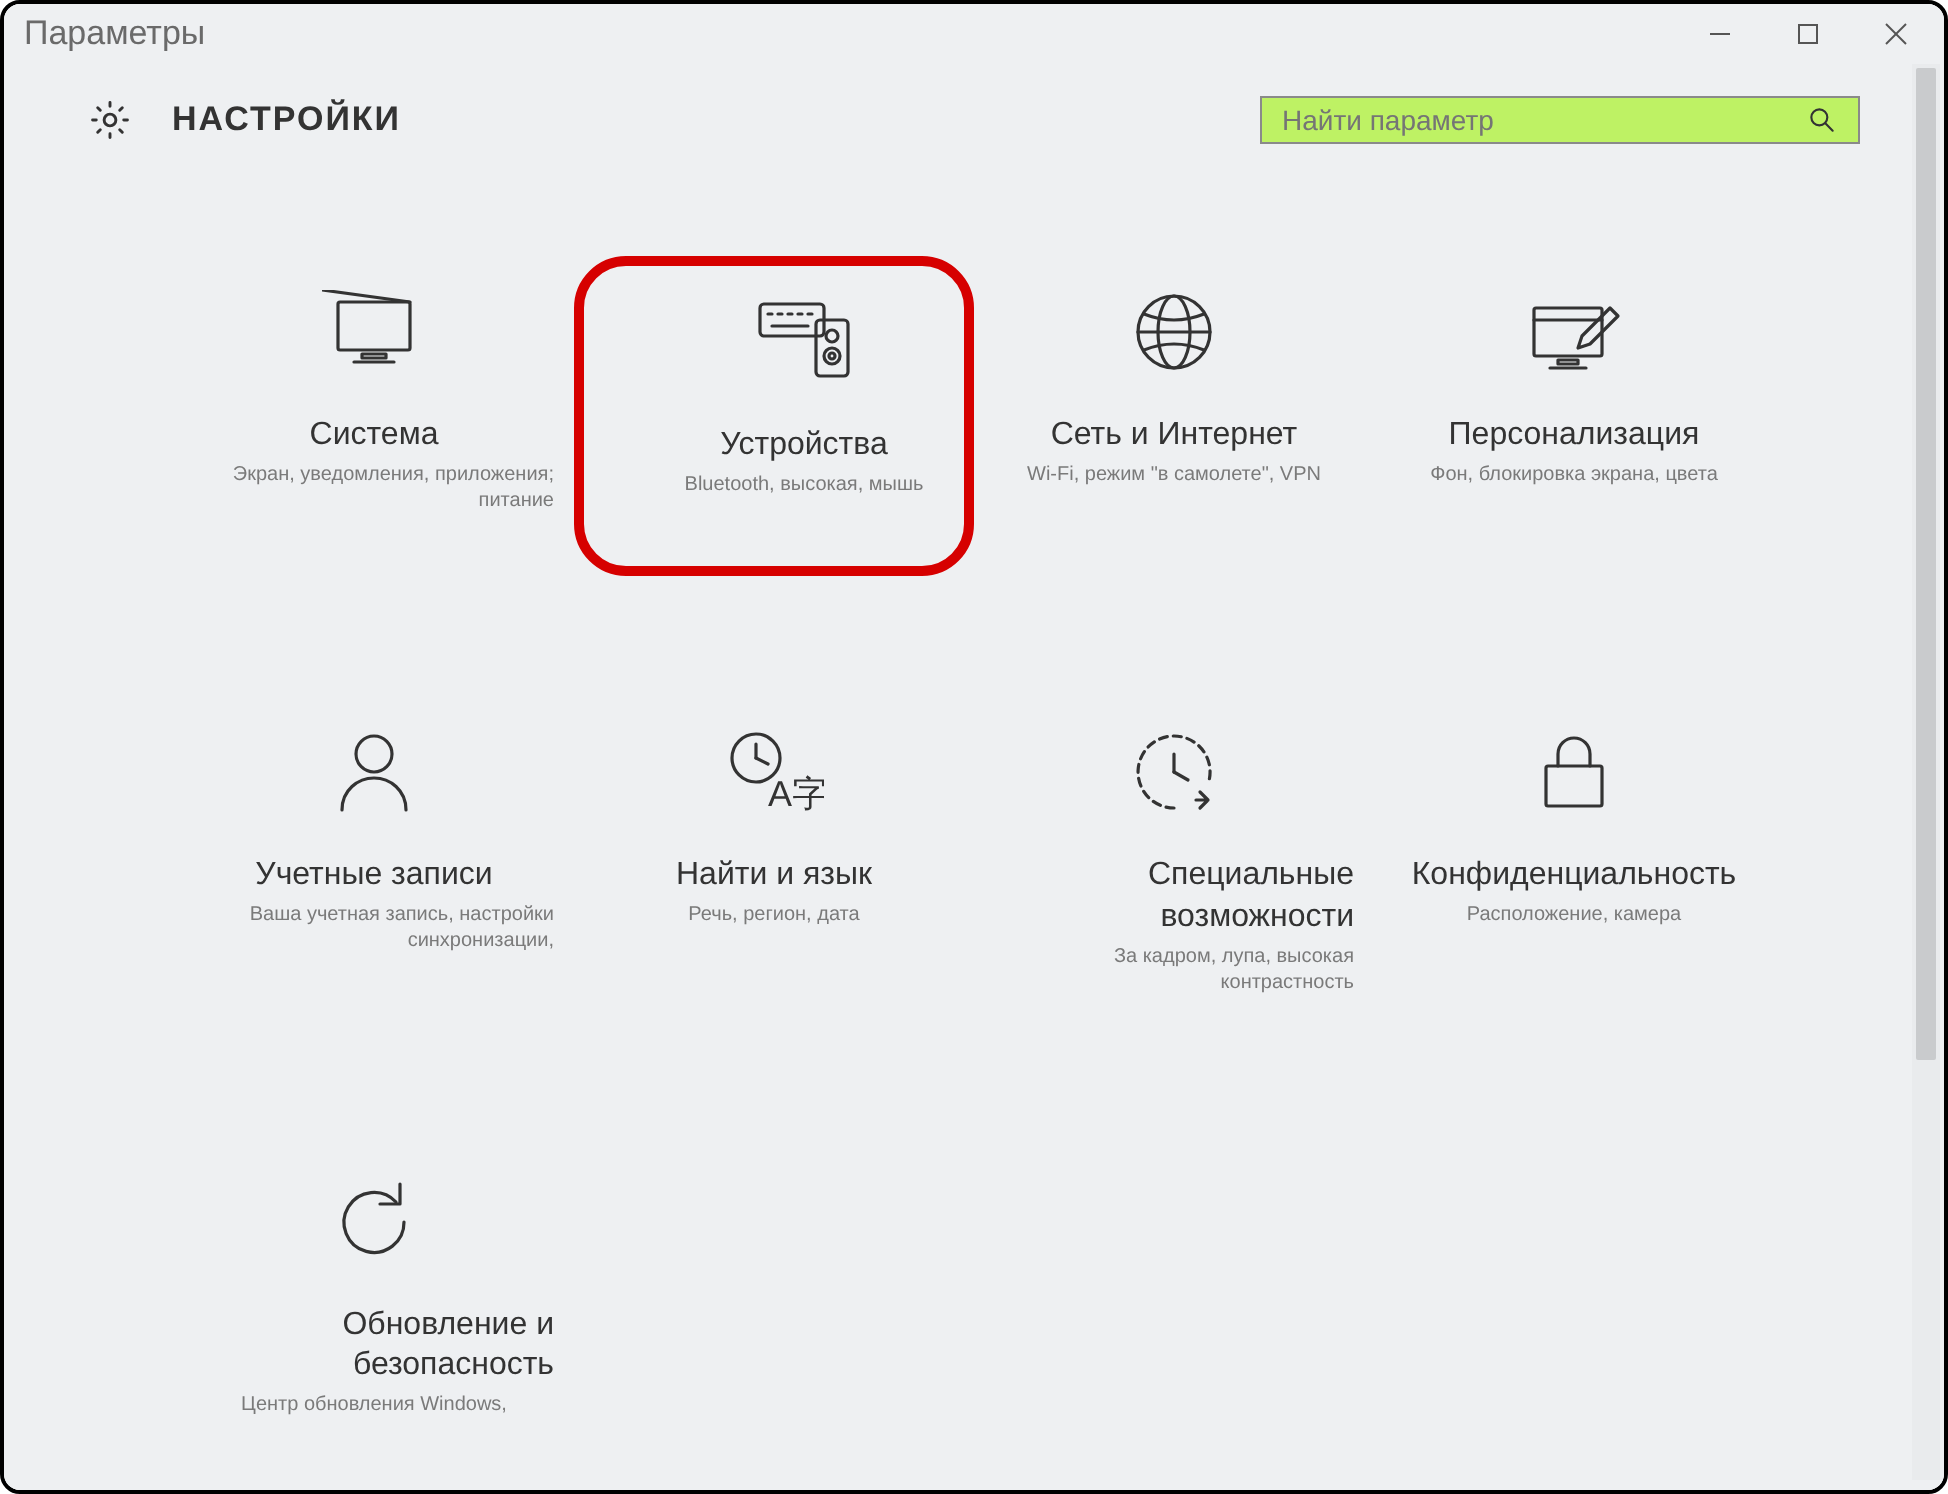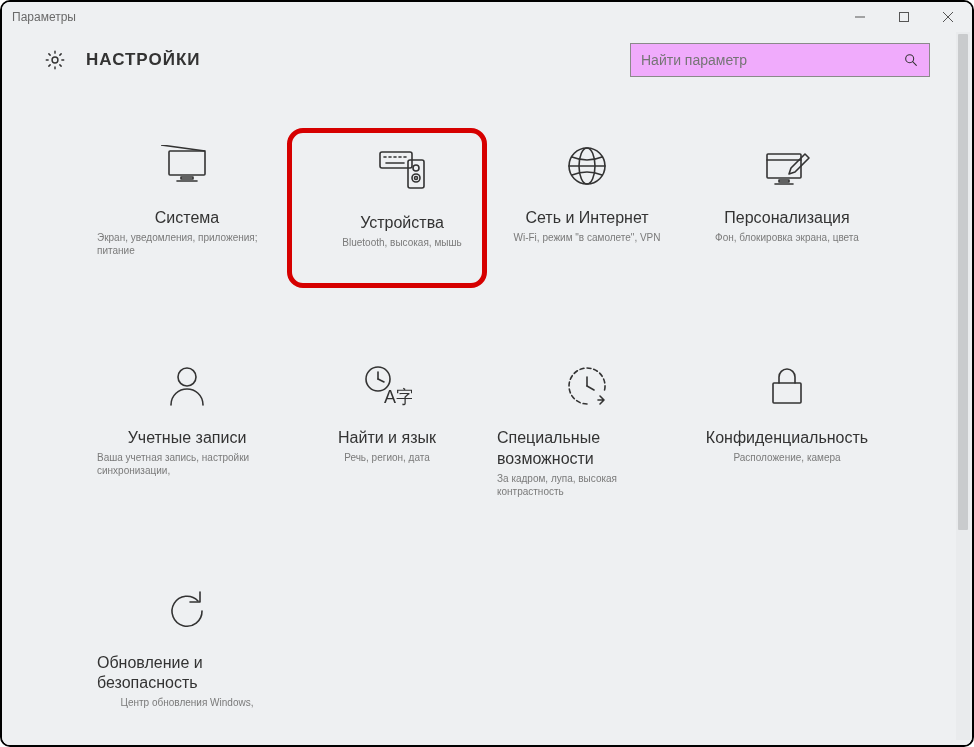--- a/index.html
+++ b/index.html
@@ -1,35 +1,35 @@
 <!DOCTYPE html>
 <html><head>
 <meta charset="utf-8">
 <style>
   * { box-sizing: border-box; margin: 0; padding: 0; }
   html, body { width: 974px; height: 747px; font-family: "Segoe UI", Tahoma, sans-serif; background: #fff; }
   .frame { width: 974px; height: 747px; border: 2px solid #000; border-radius: 10px; overflow: hidden; position: relative; background: #fff; }
   .window { width: 100%; height: 100%; background: #eef0f2; display: flex; flex-direction: column; }
-  .titlebar { height: 30px; display: flex; align-items: center; justify-content: space-between; padding: 0 2px 0 10px; font-size: 12px; color: #6a6a6a; }
+  .titlebar { height: 30px; display: flex; align-items: center; justify-content: space-between; padding: 0 2px 0 10px; font-size: 17px; color: #6a6a6a; }
   .titlebar .controls { display: flex; }
   .titlebar .ctrl { width: 44px; height: 28px; display: flex; align-items: center; justify-content: center; color: #444; font-size: 13px; }
   .header { height: 56px; display: flex; align-items: center; padding: 0 42px; }
   .header .gear { width: 22px; height: 22px; margin-right: 20px; display:flex; align-items:center; justify-content:center; }
   .header .title { font-size: 17px; font-weight: 600; letter-spacing: 1px; color: #333; }
   .header .spacer { flex: 1; }
-  .search { width: 300px; height: 34px; border: 1px solid #8a8a8a; background: #f0abfc; display: flex; align-items: center; padding: 0 10px; }
+  .search { width: 300px; height: 24px; border: 1px solid #8a8a8a; background: #bef264; display: flex; align-items: center; padding: 0 10px; }
   .search input { flex: 1; border: none; outline: none; font-size: 14px; color: #666; background: transparent; }
   .search .sicon { color: #777; }
   .content { flex: 1; overflow: auto; padding: 40px 40px 10px 40px; position: relative; }
   .grid { display: grid; grid-template-columns: repeat(4, 200px); column-gap: 0; row-gap: 60px; justify-content: center; }
-  .tile { width: 200px; min-height: 160px; display: flex; flex-direction: column; align-items: center; text-align: left; padding: 10px 10px 14px 10px; cursor: default; }
+  .tile { width: 200px; min-height: 160px; display: flex; flex-direction: column; align-items: center; text-align: right; padding: 10px 10px 14px 10px; cursor: default; }
   .tile .icon { height: 56px; display:flex; align-items:center; justify-content:center; margin-bottom: 14px; }
   .tile .label { font-size: 16px; color: #333; line-height: 1.3; }
   .tile .desc { font-size: 10px; color: #7a7a7a; line-height: 1.35; margin-top: 2px; }
-  .tile.highlight { border: 5px solid #d60000; border-radius: 16px; padding-left: 40px; }
+  .tile.highlight { border: 5px solid #d60000; border-radius: 26px; padding-left: 40px; }
   .scrollbar { position: absolute; right: 2px; top: 30px; width: 14px; height: calc(100% - 35px); background: rgba(0,0,0,0.02); }
   .scrollbar .thumb { position: absolute; left: 2px; right: 2px; top: 2px; height: 70%; background: #c9cbcd; border-radius: 1px; }
   svg { display:block; }
   .icon-stroke { stroke:#333; stroke-width:1.6; fill:none; stroke-linejoin:round; stroke-linecap:round; }
 </style>
 </head>
 <body>
 
 <div class="frame">
 <div class="window">

